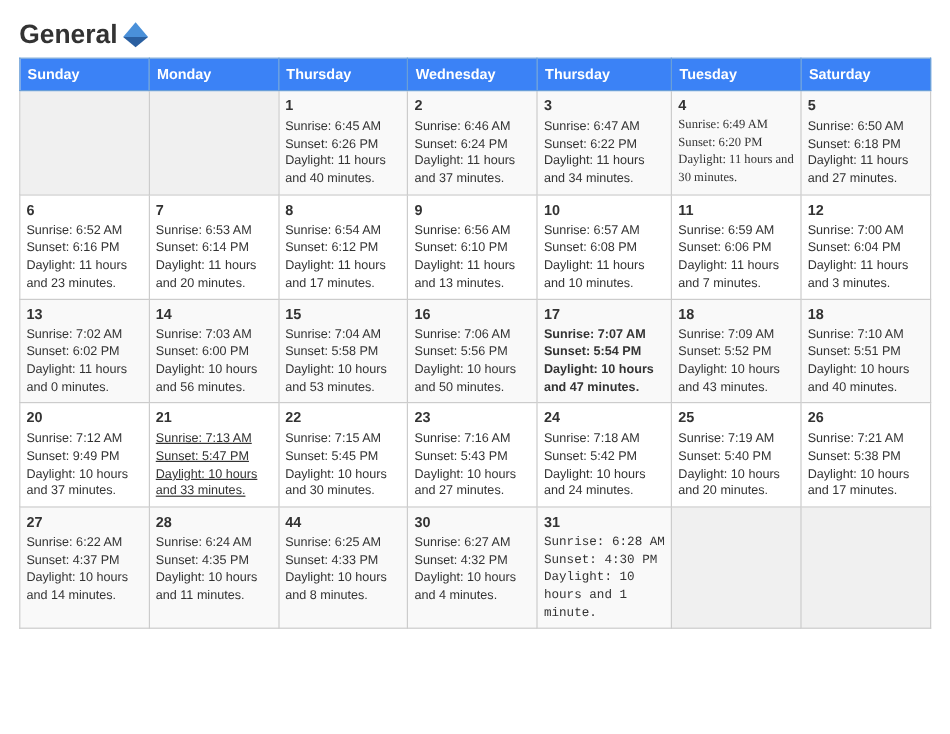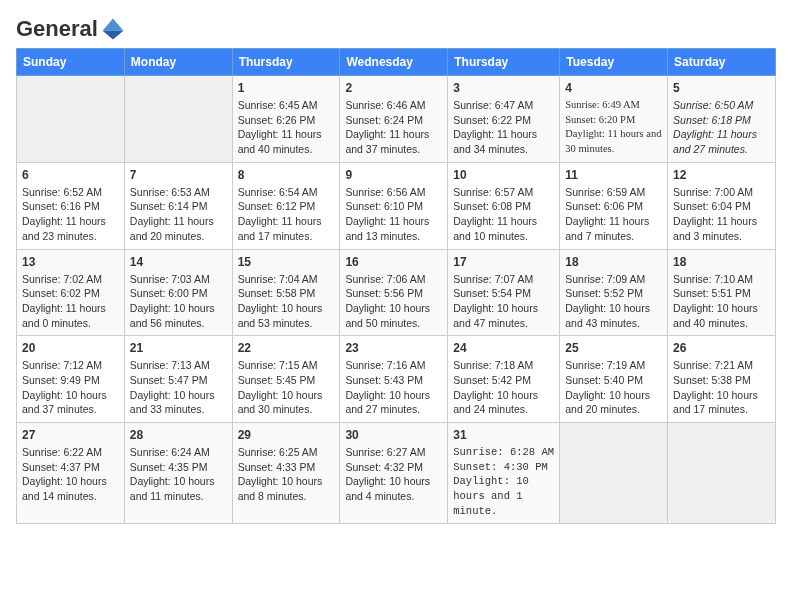--- a/index.html
+++ b/index.html
@@ -137,21 +137,21 @@
 Daylight: 11 hours and 34 minutes.</div>
         </td>
         <td>
           <span class="day-num">4</span>
           <div class="day-info" style="white-space: pre-line; font-family: Liberation Serif, serif;">Sunrise: 6:49 AM
 Sunset: 6:20 PM
 Daylight: 11 hours and 30 minutes.</div>
         </td>
         <td>
           <span class="day-num">5</span>
-          <div class="day-info" style="white-space: pre-line; font-style: italic;">Sunrise: 6:50 AM
+          <div class="day-info" style="white-space: pre-line;">Sunrise: 6:50 AM
 Sunset: 6:18 PM
 Daylight: 11 hours and 27 minutes.</div>
         </td>
       </tr>
       <tr>
         <td>
           <span class="day-num">6</span>
           <div class="day-info" style="white-space: pre-line;">Sunrise: 6:52 AM
 Sunset: 6:16 PM
 Daylight: 11 hours and 23 minutes.</div>
@@ -213,21 +213,21 @@
 Daylight: 10 hours and 53 minutes.</div>
         </td>
         <td>
           <span class="day-num">16</span>
           <div class="day-info" style="white-space: pre-line;">Sunrise: 7:06 AM
 Sunset: 5:56 PM
 Daylight: 10 hours and 50 minutes.</div>
         </td>
         <td>
           <span class="day-num">17</span>
-          <div class="day-info" style="white-space: pre-line;">Sunrise: 7:07 AM
+          <div class="day-info" style="white-space: pre-line; font-weight: bold;">Sunrise: 7:07 AM
 Sunset: 5:54 PM
 Daylight: 10 hours and 47 minutes.</div>
         </td>
         <td>
           <span class="day-num">18</span>
           <div class="day-info" style="white-space: pre-line;">Sunrise: 7:09 AM
 Sunset: 5:52 PM
 Daylight: 10 hours and 43 minutes.</div>
         </td>
         <td>
@@ -239,21 +239,21 @@
       </tr>
       <tr>
         <td>
           <span class="day-num">20</span>
           <div class="day-info" style="white-space: pre-line;">Sunrise: 7:12 AM
 Sunset: 9:49 PM
 Daylight: 10 hours and 37 minutes.</div>
         </td>
         <td>
           <span class="day-num">21</span>
-          <div class="day-info" style="white-space: pre-line;">Sunrise: 7:13 AM
+          <div class="day-info" style="white-space: pre-line; text-decoration: underline;">Sunrise: 7:13 AM
 Sunset: 5:47 PM
 Daylight: 10 hours and 33 minutes.</div>
         </td>
         <td>
           <span class="day-num">22</span>
           <div class="day-info" style="white-space: pre-line;">Sunrise: 7:15 AM
 Sunset: 5:45 PM
 Daylight: 10 hours and 30 minutes.</div>
         </td>
         <td>
@@ -288,21 +288,21 @@
 Sunset: 4:37 PM
 Daylight: 10 hours and 14 minutes.</div>
         </td>
         <td>
           <span class="day-num">28</span>
           <div class="day-info" style="white-space: pre-line;">Sunrise: 6:24 AM
 Sunset: 4:35 PM
 Daylight: 10 hours and 11 minutes.</div>
         </td>
         <td>
-          <span class="day-num">29</span>
+          <span class="day-num">44</span>
           <div class="day-info" style="white-space: pre-line;">Sunrise: 6:25 AM
 Sunset: 4:33 PM
 Daylight: 10 hours and 8 minutes.</div>
         </td>
         <td>
           <span class="day-num">30</span>
           <div class="day-info" style="white-space: pre-line;">Sunrise: 6:27 AM
 Sunset: 4:32 PM
 Daylight: 10 hours and 4 minutes.</div>
         </td>

